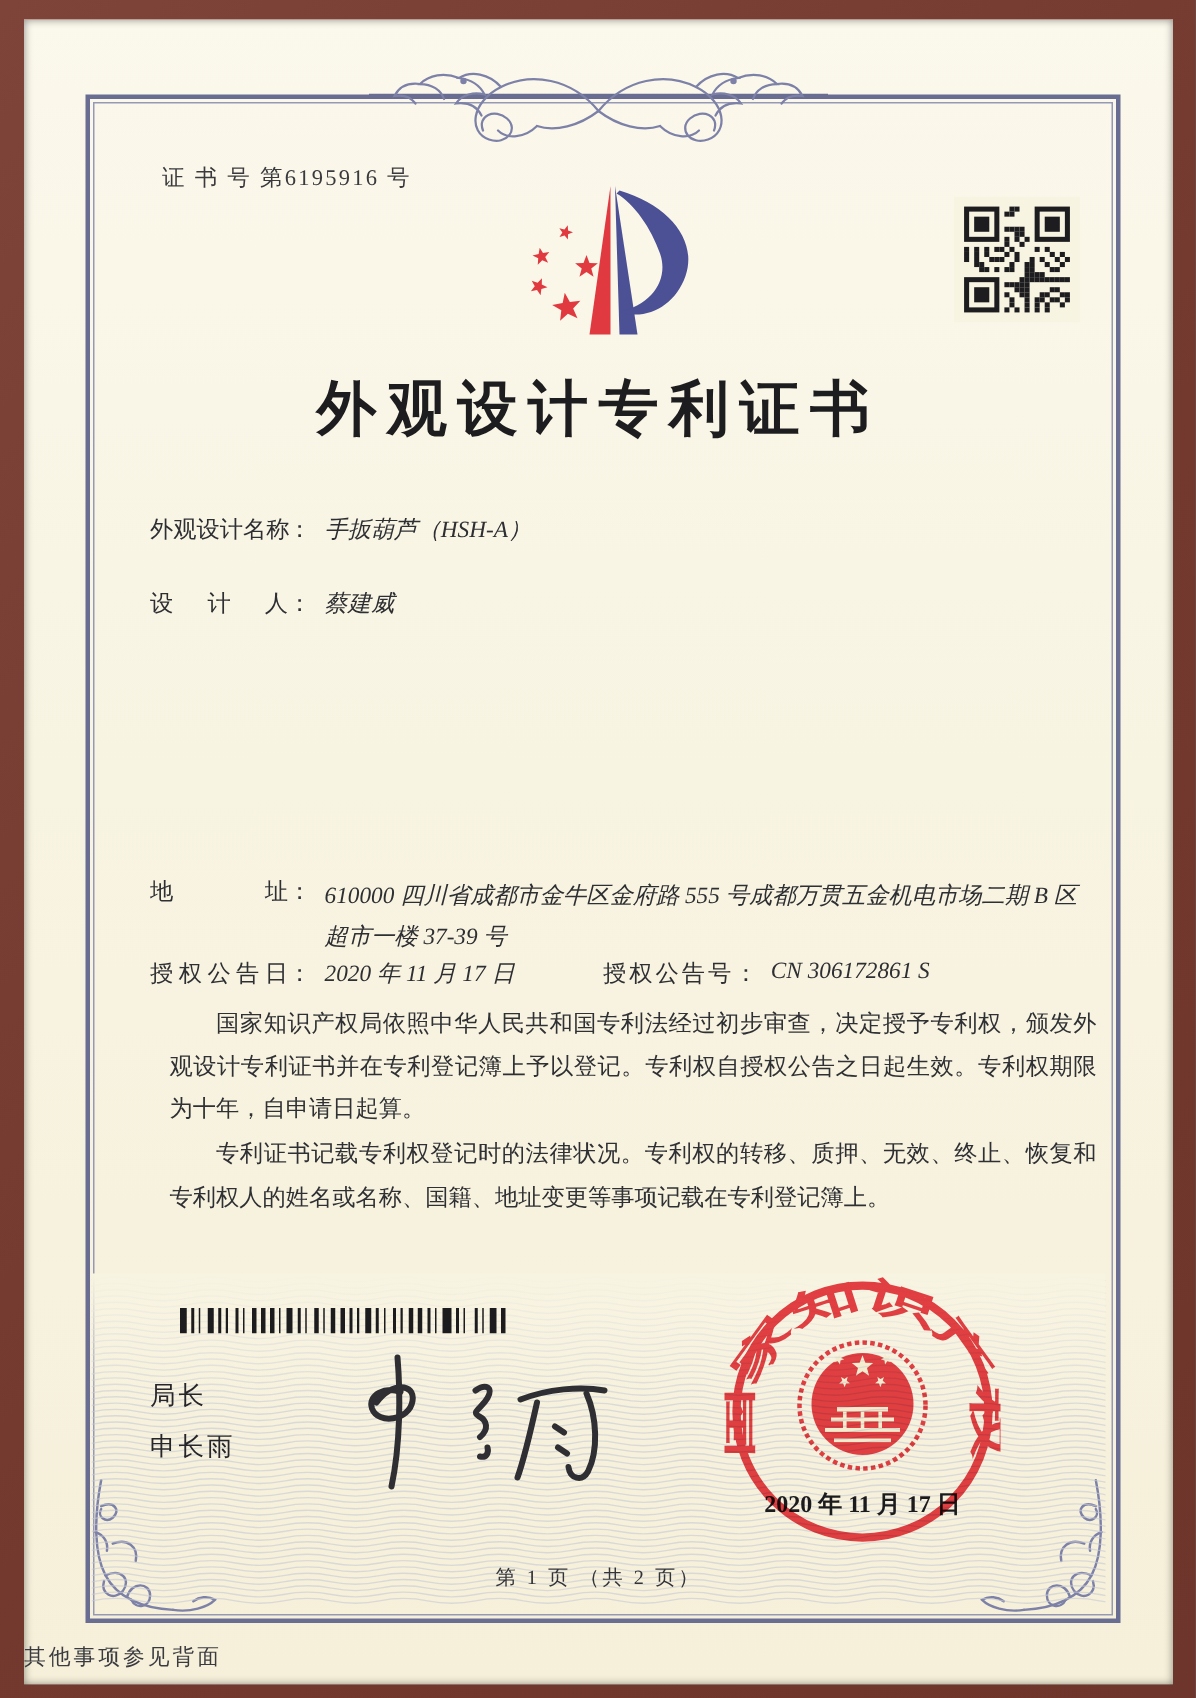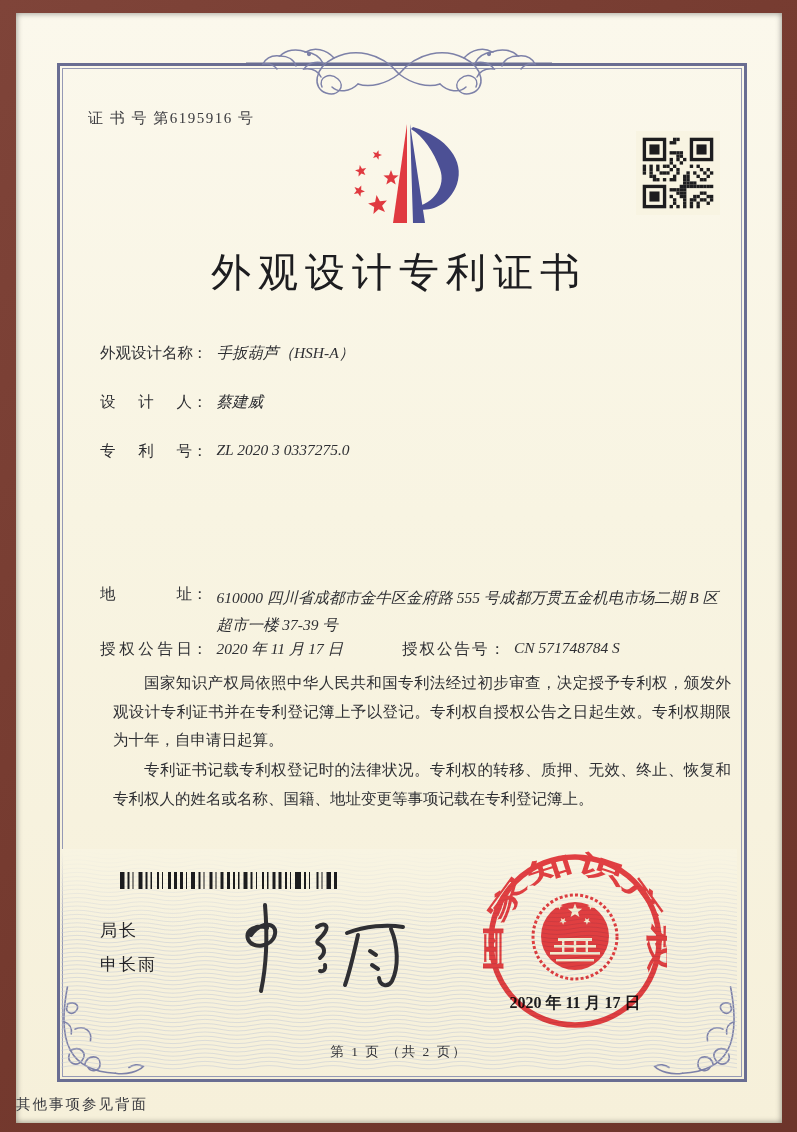--- a/index.html
+++ b/index.html
@@ -7,25 +7,25 @@
          background:linear-gradient(135deg,#7f4439,#74392e 55%,#6d352b);
          font-family:"Liberation Serif","DejaVu Serif",serif;}
   .paper{position:absolute;left:16px;top:13px;right:15px;bottom:9px;
          background:linear-gradient(180deg,#fbf8ec 0%,#f8f4e2 45%,#f6f0da 100%);
          box-shadow:0 0 6px rgba(0,0,0,.45) inset;}
   
   .frame{position:absolute;left:41px;top:50px;width:684px;height:1013px;
          border:3px solid #696d92;}
   .frame::after{content:"";position:absolute;left:2px;top:2px;right:2px;bottom:2px;
          border:1px solid #9599b5;}
-  .cert-no{position:absolute;left:72px;top:96px;font-size:15px;letter-spacing:1.5px;color:#3a3a3e;}
+  .cert-no{position:absolute;left:92px;top:96px;font-size:15px;letter-spacing:1.5px;color:#3a3a3e;}
   .logo{position:absolute;left:331px;top:108px;width:132px;height:106px;}
   .qr{position:absolute;left:620px;top:118px;width:84px;height:84px;}
   .title{position:absolute;left:0;right:0;top:232px;text-align:center;
-         font-size:40px;font-weight:400;letter-spacing:7px;color:#1d1d20;}
+         font-size:40px;font-weight:700;letter-spacing:7px;color:#1d1d20;}
   .row{position:absolute;left:84px;font-size:15.5px;color:#2e2f33;white-space:nowrap;}
   .flabel{display:inline-block;width:92px;text-align:justify;text-align-last:justify;vertical-align:top;}
   .colon{display:inline-block;vertical-align:top;}
   .fval{display:inline-block;margin-left:5px;vertical-align:top;font-style:italic;}
   .addr .fval{white-space:normal;width:512px;line-height:27px;}
   .grant2{position:absolute;left:302px;top:0;}
   .grant2 .glabel{letter-spacing:2px;}
   .para{position:absolute;left:81px;width:618px;font-size:15.5px;line-height:28.5px;
         color:#2f3034;text-indent:2em;text-align:justify;margin:16px;}
   .guilloche{position:absolute;left:45px;top:836px;width:676px;height:222px;}
@@ -229,34 +229,30 @@
   <div class="title">外观设计专利证书</div>
 
   <div class="row" style="top:330px">
     <span class="flabel">外观设计名称</span><span class="colon">：</span>
     <span class="fval">手扳葫芦（HSH-A）</span>
   </div>
   <div class="row" style="top:379px">
     <span class="flabel">设计人</span><span class="colon">：</span>
     <span class="fval">蔡建威</span>
   </div>
-  <div class="row" style="top:428px">
-    <span class="flabel">专利号</span><span class="colon">：</span>
-    <span class="fval">ZL 2020 3 0337275.0</span>
-  </div>
   <div class="row addr" style="top:571px">
     <span class="flabel">地址</span><span class="colon">：</span>
     <span class="fval">610000 四川省成都市金牛区金府路 555 号成都万贯五金机电市场二期 B 区超市一楼 37-39 号</span>
   </div>
   <div class="row" style="top:626px">
     <span class="flabel">授权公告日</span><span class="colon">：</span>
     <span class="fval">2020 年 11 月 17 日</span>
     <span class="grant2">
       <span class="glabel">授权公告号</span><span>：</span>
-      <span class="fval">CN 571748784 S</span>
+      <span class="fval">CN 306172861 S</span>
     </span>
   </div>
 
   <p class="para" style="top:640px">国家知识产权局依照中华人民共和国专利法经过初步审查，决定授予专利权，颁发外观设计专利证书并在专利登记簿上予以登记。专利权自授权公告之日起生效。专利权期限为十年，自申请日起算。</p>
   <p class="para" style="top:727px">专利证书记载专利权登记时的法律状况。专利权的转移、质押、无效、终止、恢复和专利权人的姓名或名称、国籍、地址变更等事项记载在专利登记簿上。</p>
 
   <svg class="guilloche" id="guilloche" viewBox="0 0 676 222" preserveAspectRatio="none">
         <path d="M0 4.0 q 16 -3.2 32 0 t 32 0 t 32 0 t 32 0 t 32 0 t 32 0 t 32 0 t 32 0 t 32 0 t 32 0 t 32 0 t 32 0 t 32 0 t 32 0 t 32 0 t 32 0 t 32 0 t 32 0 t 32 0 t 32 0 t 32 0 t 32 0" stroke="#c6cad5" stroke-width="0.9" fill="none" opacity="0.62"></path>
         <path d="M0 8.2 q 16 -3.2 32 0 t 32 0 t 32 0 t 32 0 t 32 0 t 32 0 t 32 0 t 32 0 t 32 0 t 32 0 t 32 0 t 32 0 t 32 0 t 32 0 t 32 0 t 32 0 t 32 0 t 32 0 t 32 0 t 32 0 t 32 0 t 32 0" stroke="#c6cad5" stroke-width="0.9" fill="none" opacity="0.62"></path>
         <path d="M0 12.4 q 16 -3.2 32 0 t 32 0 t 32 0 t 32 0 t 32 0 t 32 0 t 32 0 t 32 0 t 32 0 t 32 0 t 32 0 t 32 0 t 32 0 t 32 0 t 32 0 t 32 0 t 32 0 t 32 0 t 32 0 t 32 0 t 32 0 t 32 0" stroke="#c6cad5" stroke-width="0.9" fill="none" opacity="0.62"></path>

